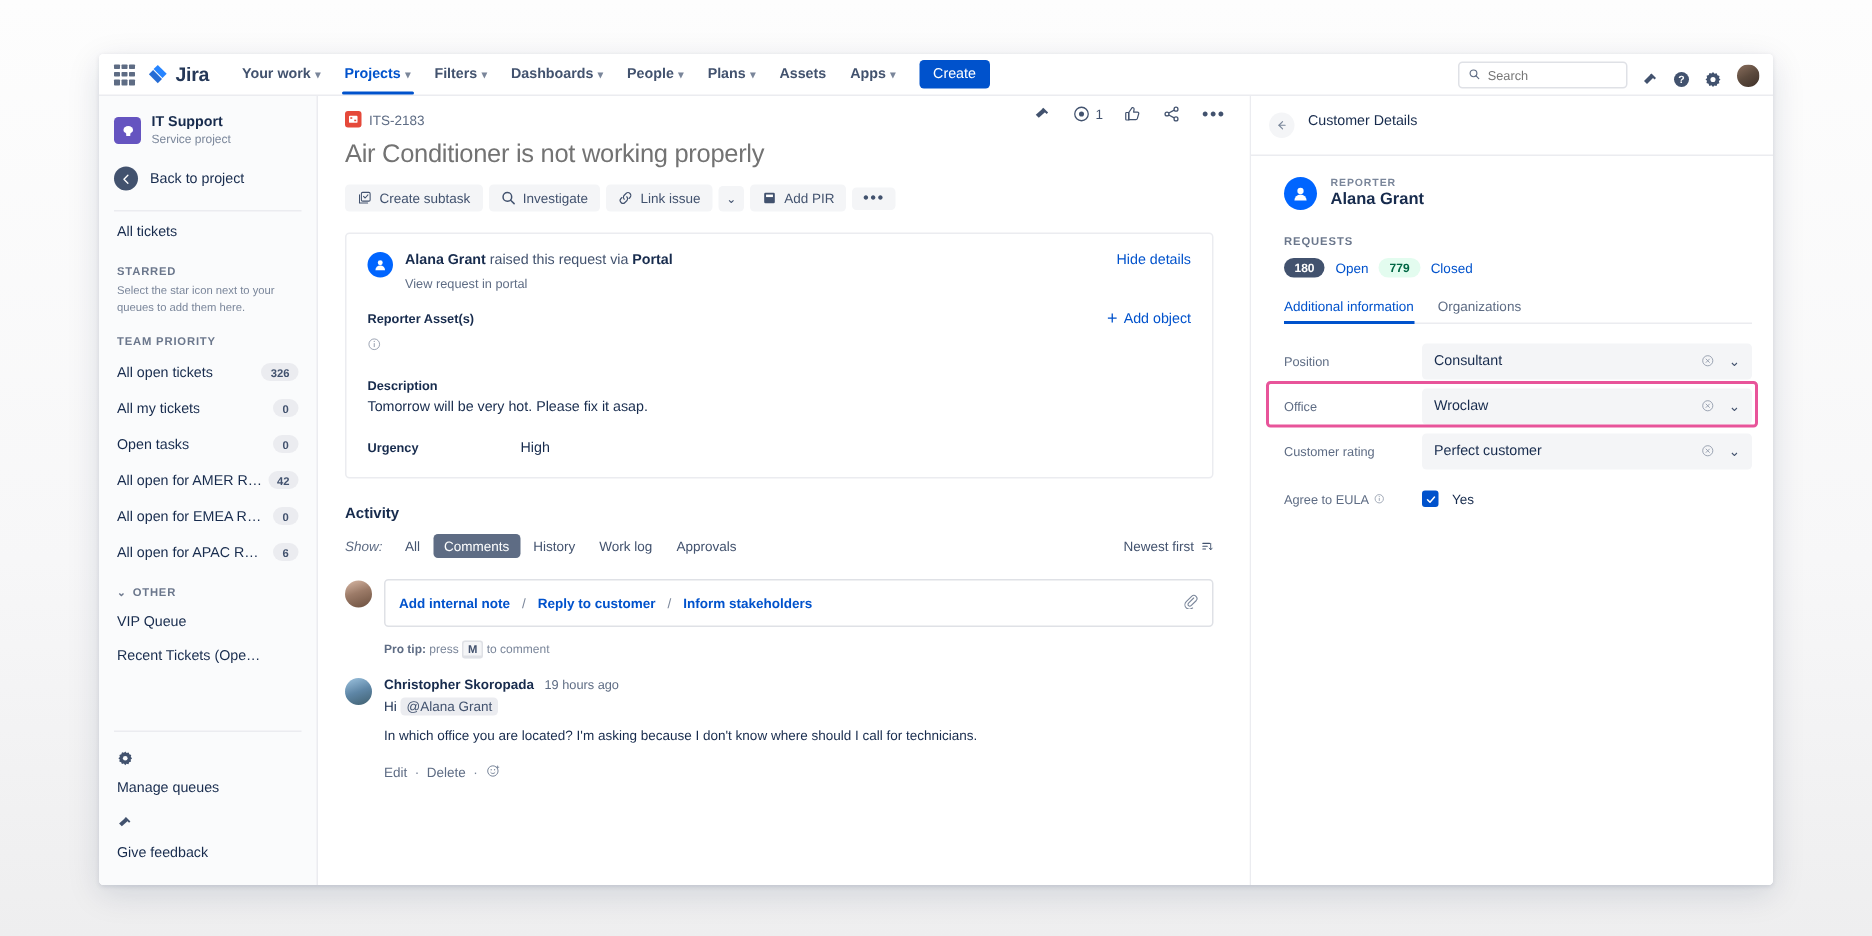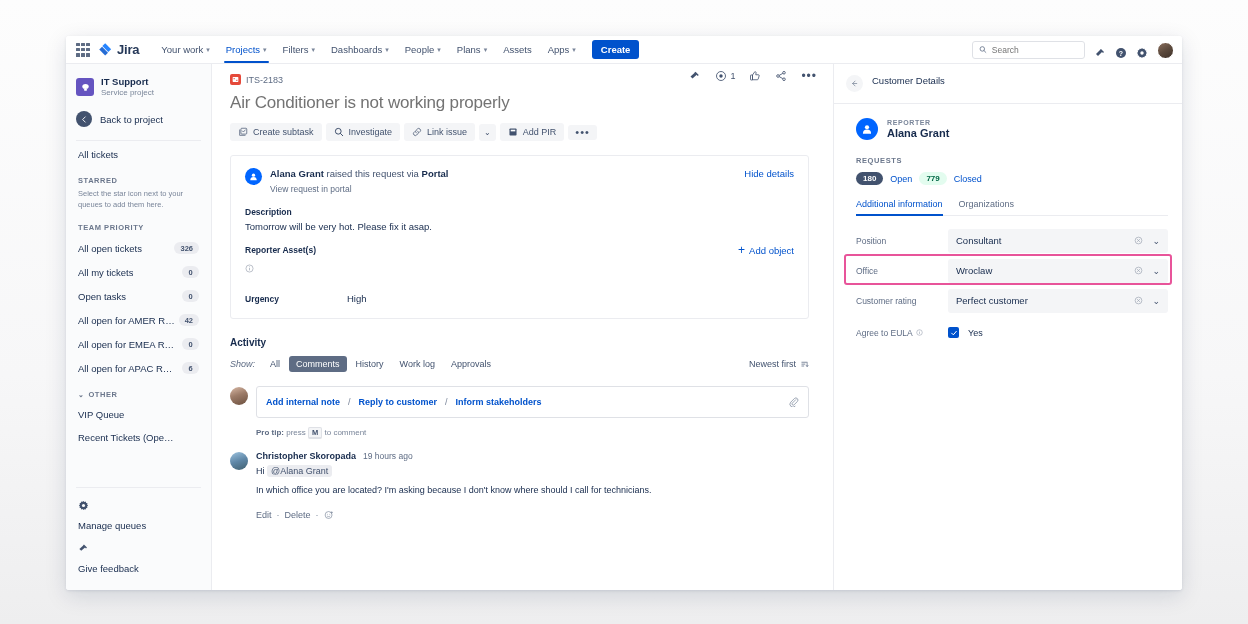--- a/index.html
+++ b/index.html
@@ -42,34 +42,34 @@
     grid-template-columns: repeat(3,1fr);
     grid-template-rows: repeat(3,1fr);
     gap: 1.5px;
     margin-right: 8px;
     cursor: pointer;
   }
   .grid-icon i { background: #5e6c84; border-radius: 0.5px; display:block; }
   .jira-logo { display: flex; align-items: flex-end; margin-right: 14px; cursor: pointer; }
   .jira-mark { width: 15px; height: 15px; margin-right: 4px; }
   .jira-word { font-size: 13px; color: #253858; font-weight: 600; letter-spacing: -0.2px; }
-  .nav-items { display: flex; align-items: center; gap: 0; height: 100%; }
+  .nav-items { display: flex; align-items: center; gap: 0; height: 100%; font-weight: bold; }
   .nav-item {
     font-size: 9.5px; color: #42526e; padding: 0 8px;
     height: 100%; display: flex; align-items: center; cursor: pointer;
     position: relative; white-space: nowrap;
   }
   .nav-item .caret { margin-left: 3px; font-size: 7px; color:#7a869a; }
   .nav-item.active { color: #0052cc; }
   .nav-item.active::after {
     content: ""; position: absolute; left: 6px; right: 6px; bottom: 0;
     height: 2px; background: #0052cc; border-radius: 1px;
   }
   .create-btn {
-    background: #0052cc; color: #fff; font-size: 9.5px; font-weight: 700;
+    background: #0052cc; color: #fff; font-size: 9.5px; font-weight: 400;
     padding: 4px 9px; border-radius: 3px; border: none; cursor: pointer;
     margin-left: 8px;
   }
   .topnav-right { margin-left: auto; display: flex; align-items: flex-end; gap: 9px; }
   .search-box {
     display: flex; align-items: center; gap: 5px;
     width: 113px; height: 18px; border: 1px solid #dfe1e6; border-radius: 3px;
     padding: 0 6px; background: #fff; cursor: text;
   }
   .search-box input {
@@ -567,38 +567,38 @@
               <div class="req-line">
                 <b>Alana Grant</b>
                 <span>raised this request via</span>
                 <b>Portal</b>
               </div>
               <div class="req-portal-link">View request in portal</div>
             </div>
             <div class="hide-details">Hide details</div>
           </div>
 
-          <div class="field-row" style="display:block;">
-            <div class="field-label">Description</div>
-            <div class="field-value">Tomorrow will be very hot. Please fix it asap.</div>
-          </div>
-
           <div class="field-row">
             <div>
               <div class="field-label">Reporter Asset(s)</div>
               <svg width="9" height="9" viewBox="0 0 24 24" style="margin-top:2px;">
                 <circle cx="12" cy="12" r="9.5" fill="none" stroke="#97a0af" stroke-width="1.7"></circle>
                 <rect x="11.1" y="10" width="1.8" height="7" fill="#97a0af"></rect>
                 <circle cx="12" cy="7" r="1.1" fill="#97a0af"></circle>
               </svg>
             </div>
             <div class="add-object">
               <span style="font-size:12px;line-height:9px;">+</span>
               <span>Add object</span>
             </div>
+          </div>
+
+          <div class="field-row" style="display:block;">
+            <div class="field-label">Description</div>
+            <div class="field-value">Tomorrow will be very hot. Please fix it asap.</div>
           </div>
 
           <div class="urgency-row">
             <div class="urgency-label">Urgency</div>
             <div class="urgency-value">High</div>
           </div>
         </div>
 
         <div class="activity-title">Activity</div>
         <div class="activity-bar">

